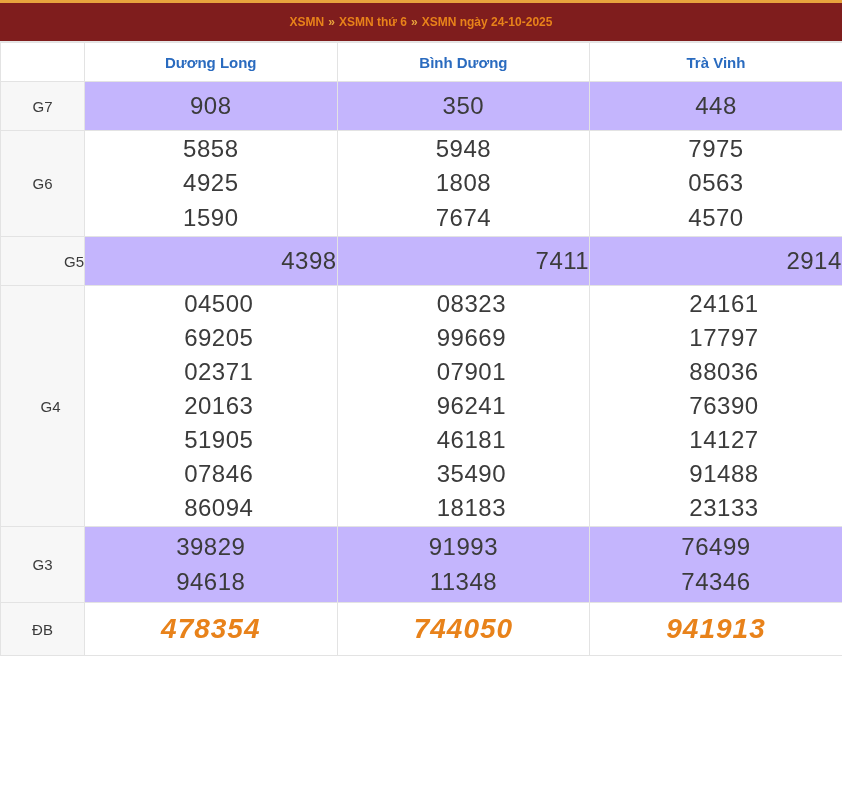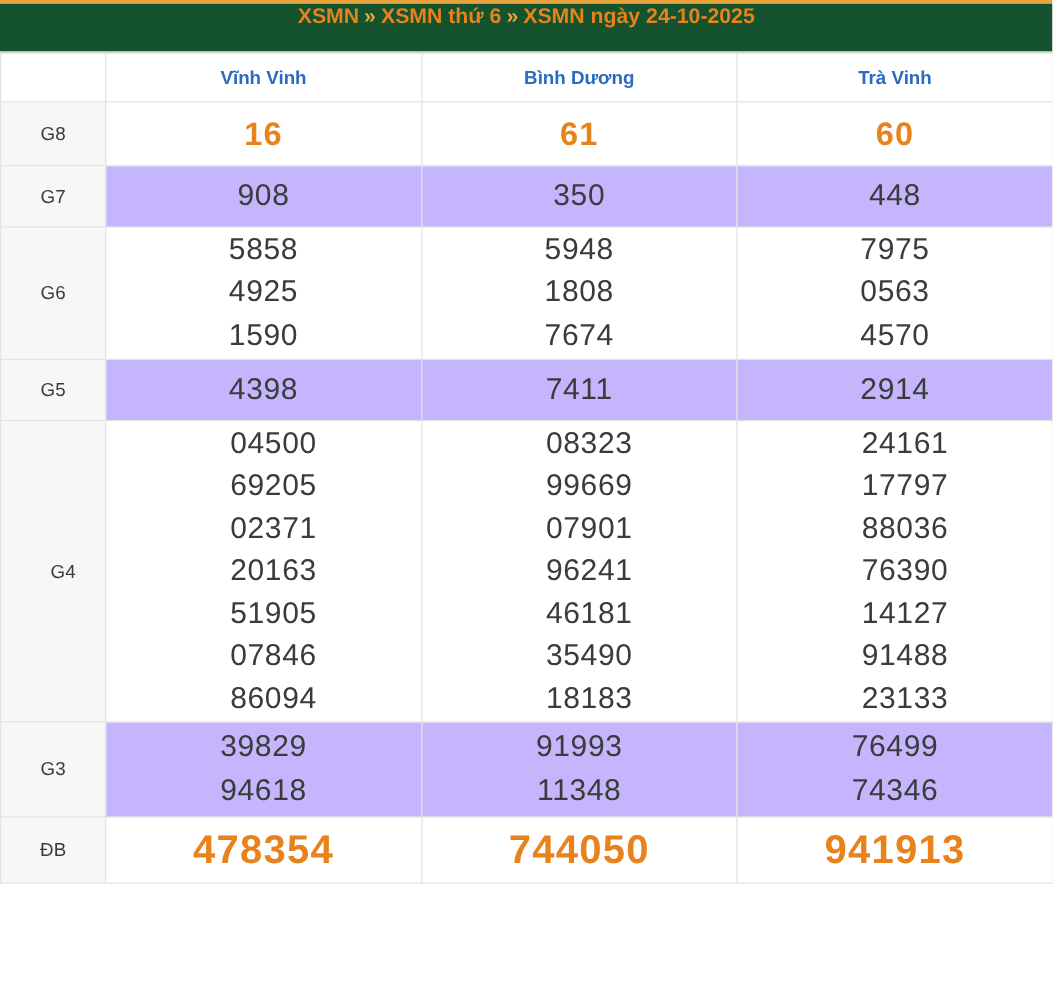--- a/index.html
+++ b/index.html
@@ -18,24 +18,25 @@
     width: 842px;
     height: 793px;
     box-sizing: border-box;
     border-top: 3px solid #e8a33d;
     display: flex;
     flex-direction: column;
   }
   .breadcrumb {
     height: 38px;
     flex: 0 0 38px;
-    background: #14532d;
+    background: #7f1d1d;
     display: flex;
+    align-items: center;
     justify-content: center;
-    font-size: 17px;
+    font-size: 12px;
     color: #e8821a;
     font-weight: bold;
     border-bottom: 1px solid #e6e6e6;
   }
   .breadcrumb .crumb {
     color: #e8821a;
     text-decoration: none;
     white-space: pre;
   }
   .breadcrumb .sep {
@@ -84,27 +85,28 @@
   tr.plain td.row-label, tr.shade td.row-label { background: #f7f7f7; }
   .hl {
     color: #e8821a;
     font-weight: bold;
     font-size: 26px;
     letter-spacing: 1px;
   }
   .hl-big {
     color: #e8821a;
     font-weight: bold;
-    font-size: 32px;
+    font-size: 28px;
     letter-spacing: 1px;
+    font-style: italic;
   }
   tr.r-g8 td { height: 50px; }
   tr.r-g7 td { height: 48px; }
   tr.r-g6 td { height: 105px; }
-  tr.r-g5 td { height: 48px; }
+  tr.r-g5 td { height: 48px; text-align: right; }
   tr.r-g4 td { height: 240px; padding-left: 16px; }
   tr.r-g3 td { height: 75px; }
   tr.r-g2 td { height: 44px; }
   tr.r-g1 td { height: 44px; }
   tr.r-db td { height: 52px; }
 </style>
 </head>
 <body>
 
 <div class="lottery-wrap">
@@ -120,39 +122,27 @@
   <table class="result">
     <colgroup>
       <col class="label-col">
       <col class="prov-col">
       <col class="prov-col">
       <col class="prov-col">
     </colgroup>
     <thead>
       <tr>
         <th class="corner"></th>
-        <th>Vĩnh Vinh</th>
+        <th>Dương Long</th>
         <th>Bình Dương</th>
         <th>Trà Vinh</th>
       </tr>
     </thead>
     <tbody>
 
-      <tr class="plain r-g8">
-        <td class="row-label">G8</td>
-        <td class="nums">
-          <div class="hl">16</div>
-        </td>
-        <td class="nums">
-          <div class="hl">61</div>
-        </td>
-        <td class="nums">
-          <div class="hl">60</div>
-        </td>
-      </tr>
 
       <tr class="shade r-g7">
         <td class="row-label">G7</td>
         <td class="nums">
           <div>908</div>
         </td>
         <td class="nums">
           <div>350</div>
         </td>
         <td class="nums">

